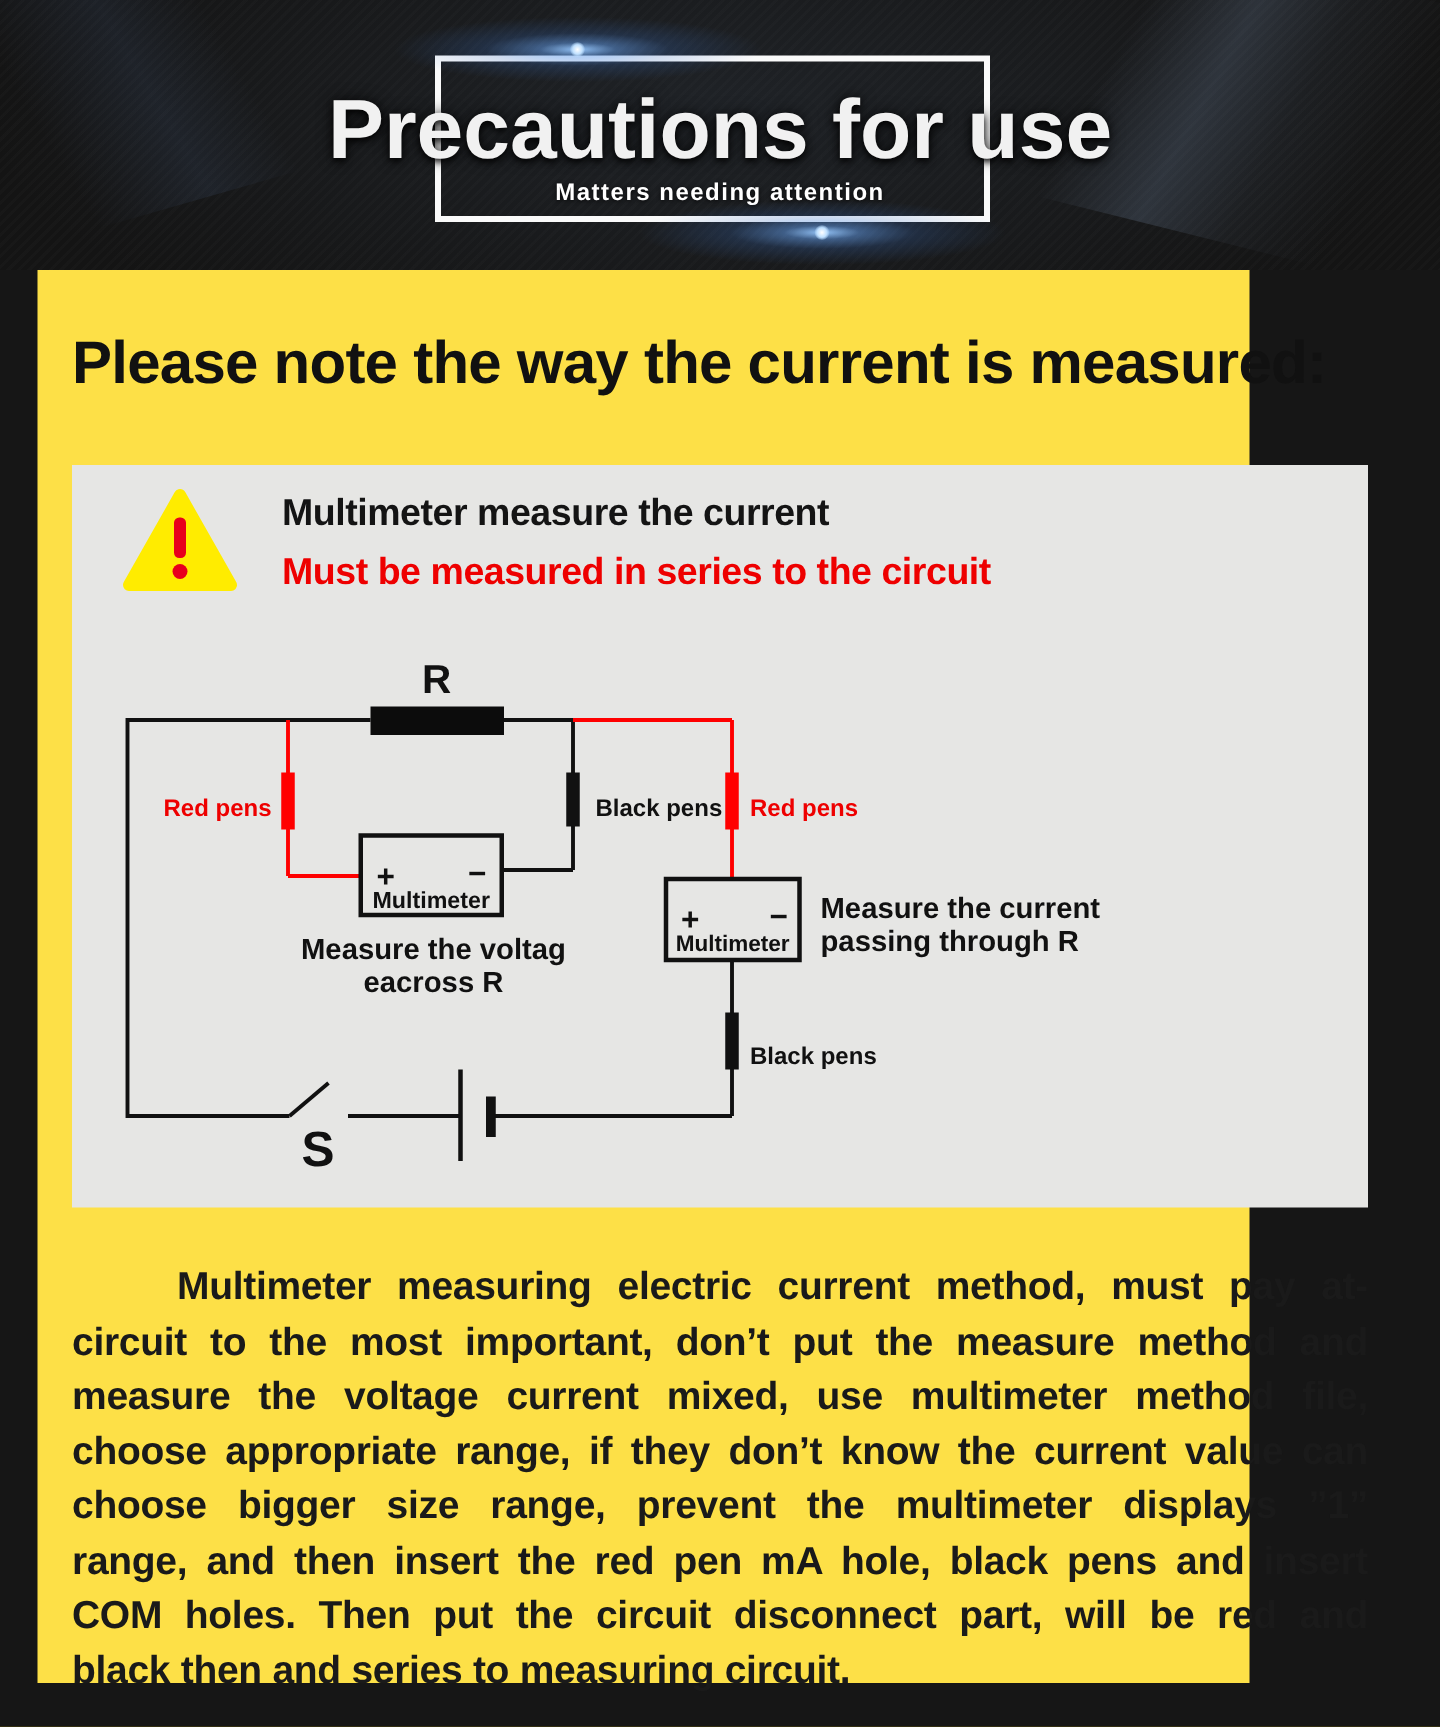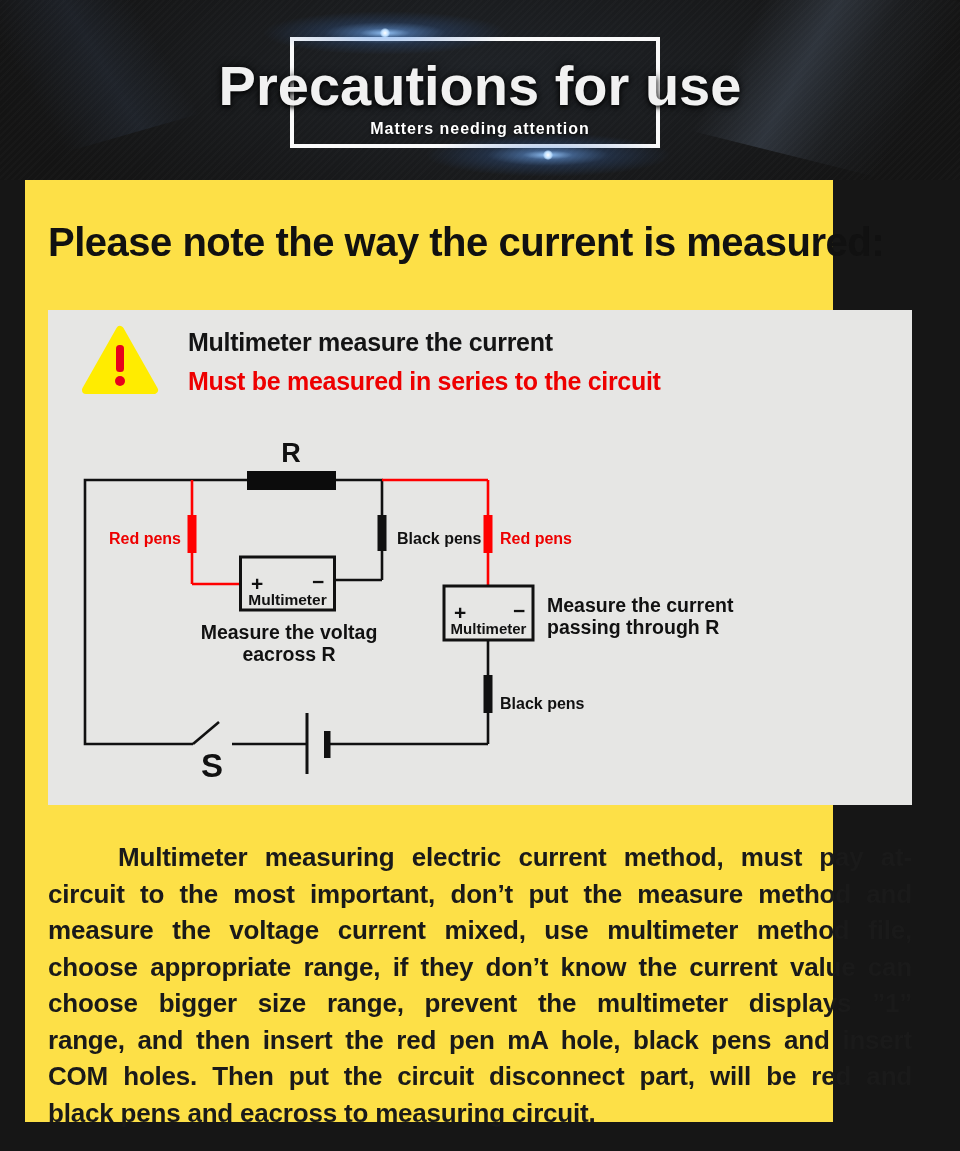--- a/index.html
+++ b/index.html
@@ -144,16 +144,16 @@
     </div>
 
     <div class="para">
       <div class="pl first">Multimeter measuring electric current method, must pay at-</div>
       <div class="pl">circuit to the most important, don’t put the measure method and</div>
       <div class="pl">measure the voltage current mixed, use multimeter method file,</div>
       <div class="pl">choose appropriate range, if they don’t know the current value can</div>
       <div class="pl">choose bigger size range, prevent the multimeter displays ”1”</div>
       <div class="pl">range, and then insert the red pen mA hole, black pens and insert</div>
       <div class="pl">COM holes. Then put the circuit disconnect part, will be red and</div>
-      <div class="pl last">black pens and eacross to measuring circuit.</div>
+      <div class="pl last">black then and series to measuring circuit.</div>
     </div>
   </div>
 </div>
 
 </body></html>

